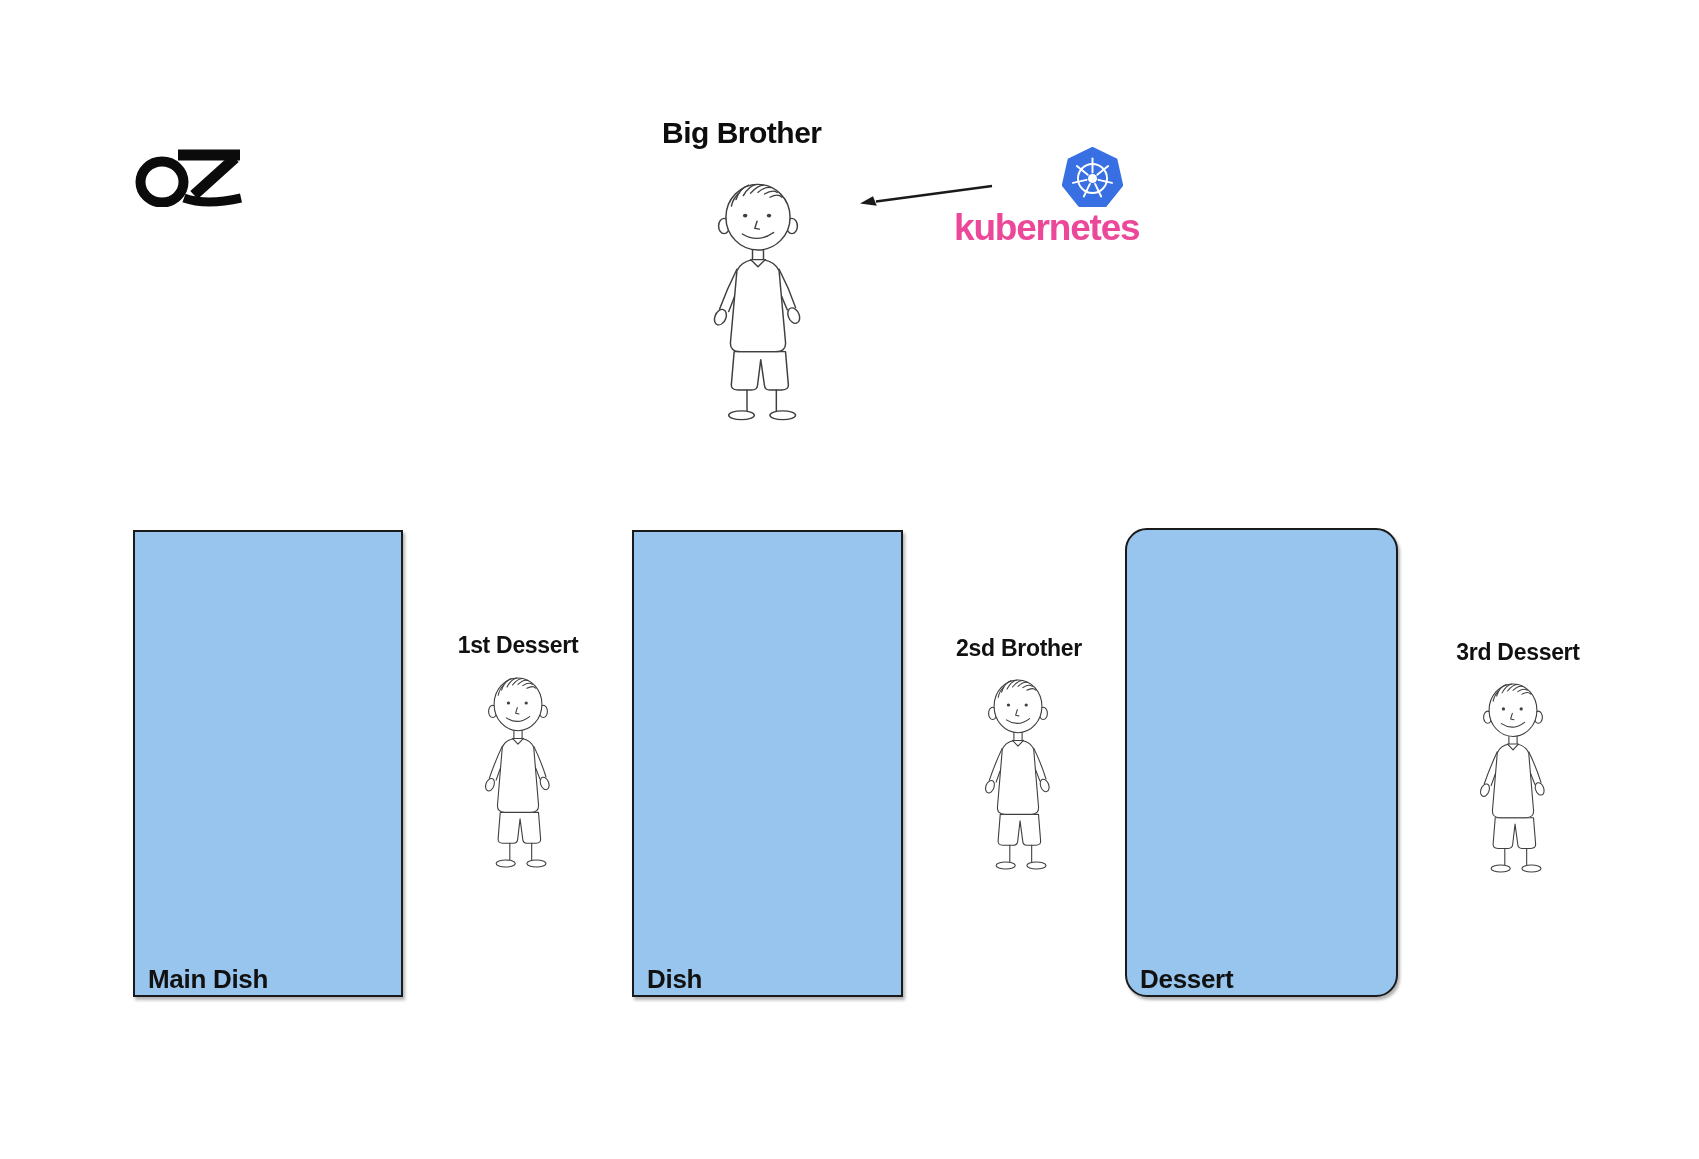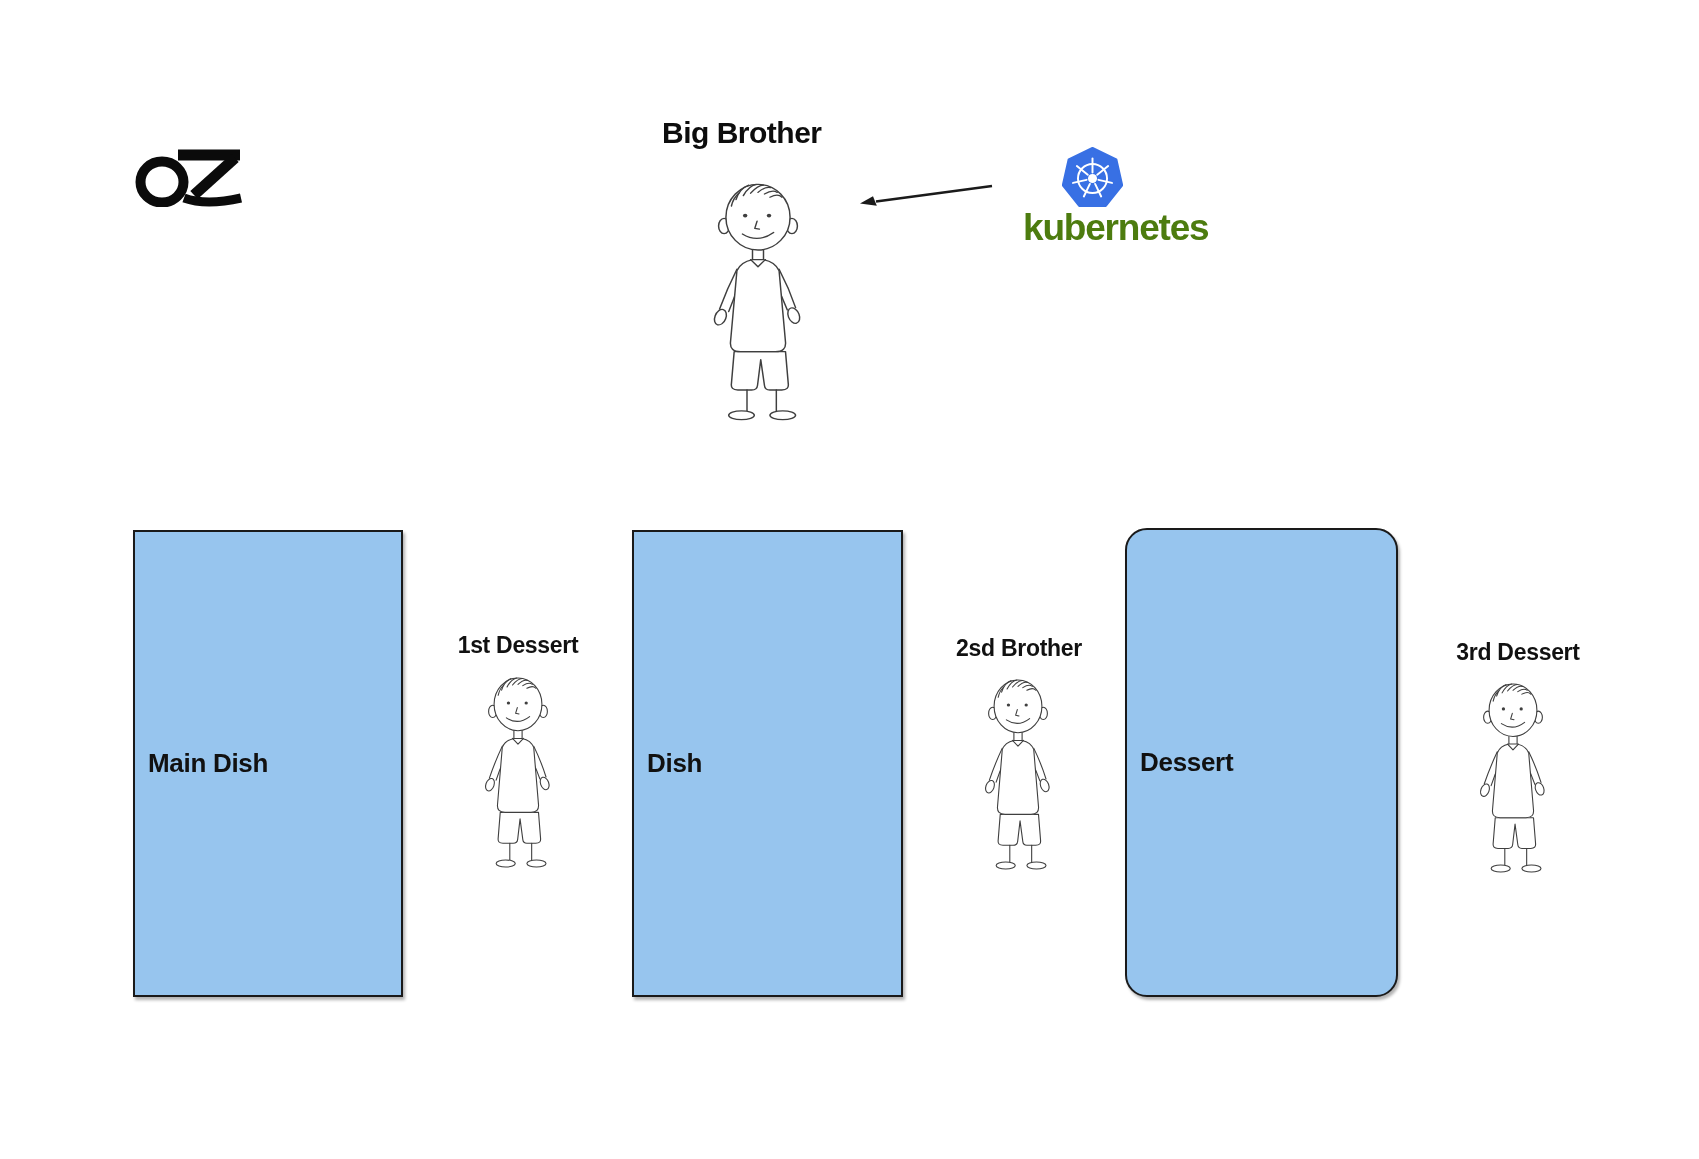--- a/index.html
+++ b/index.html
@@ -15,31 +15,31 @@
   
   .big-title{
     left:662px;top:114px;width:200px;text-align:left;
     font-size:30px;line-height:38px;font-weight:700;letter-spacing:-0.5px;color:#0d0d0d;
   }
   .big-boy{left:703px;top:182px;width:110px;height:240px;}
 
   
   .k8s-icon{left:1062px;top:147px;width:61px;height:63px;}
   .k8s-word{
-    left:1023px;top:206px;width:215px;
-    font-size:37px;line-height:44px;font-weight:700;letter-spacing:-1.2px;color:#4d7c0f;
+    left:954px;top:206px;width:215px;
+    font-size:37px;line-height:44px;font-weight:700;letter-spacing:-1.2px;color:#ec4899;
   }
   .arrow-svg{left:852px;top:172px;width:145px;height:42px;}
 
   
   .dish-box{
     position:absolute;width:270px;height:467px;box-sizing:border-box;
     background:#97c5ee;border:2px solid #1a1a1a;
     box-shadow:2px 3px 3px rgba(0,0,0,0.30);
-    display:flex;align-items:center;
+    display:flex;align-items:flex-end;
   }
   .dish-box .dish-label{
     font-size:26px;font-weight:700;letter-spacing:-0.3px;color:#111;padding-left:13px;
   }
   .box-main{left:133px;top:530px;}
   .box-salad{left:632px;top:530px;width:271px;}
   .box-dessert{left:1125px;top:528px;width:273px;height:469px;border-radius:22px;}
 
   
   .bro-label{

